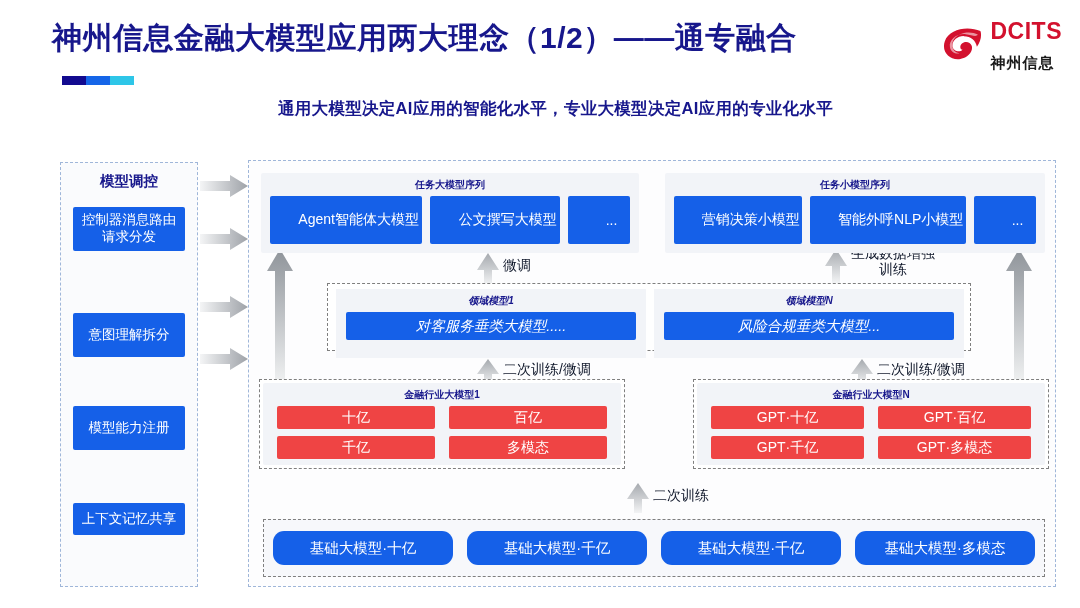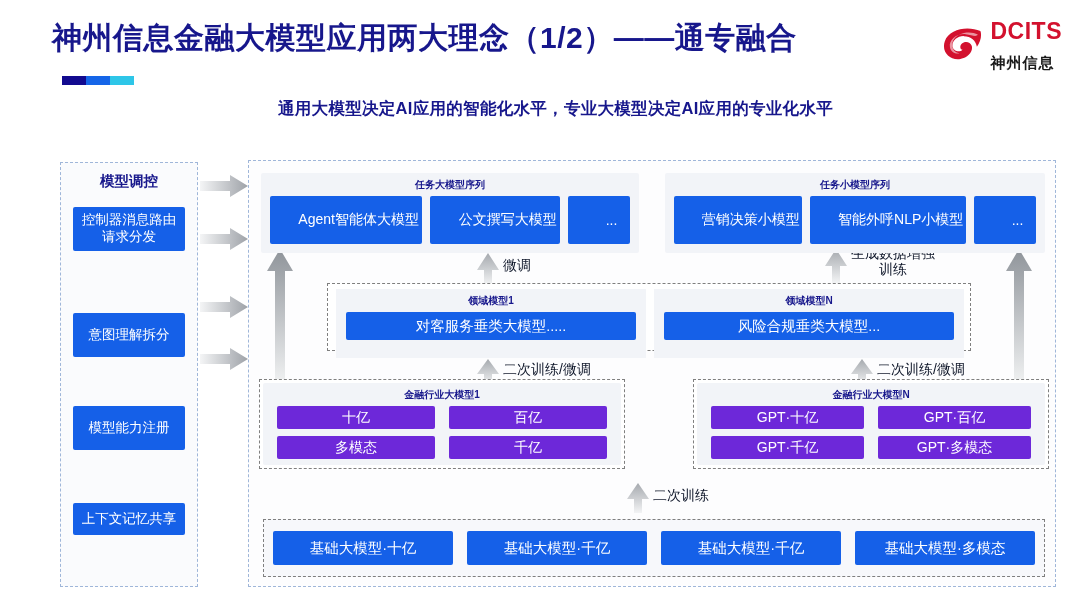--- a/index.html
+++ b/index.html
@@ -81,50 +81,50 @@
     height: 48px; white-space: nowrap; padding-left: 25px;
   }
   .chip.wide { flex: 1 1 auto; }
   .chip.dots { width: 62px; flex: 0 0 62px; }
 
   
   #task-left  { position: absolute; left: 12px;  top: 12px;  width: 378px; }
   #task-right { position: absolute; left: 416px; top: 12px;  width: 380px; }
 
   
-  #dom-wrap { left: 78px; top: 122px; width: 644px; height: 68px; }
+  #dom-wrap { left: 78px; top: 122px; width: 644px; height: 68px; font-style: italic; }
   .dom-panel {
     position: absolute; top: 5px; height: 69px; background: #f2f4f8;
   }
   #dom-left  { left: 8px;   width: 310px; }
   #dom-right { left: 326px; width: 310px; }
   .dom-chip {
     margin: 0 10px; height: 28px; background: #1560e8; color: #fff;
     font-size: 14.5px; border-radius: 2px;
     display: flex; align-items: center; justify-content: center;
   }
 
   
   #fin-left  { position: absolute; left: 14px;  top: 222px; width: 358px; height: 82px; background: #f2f4f8; }
   #fin-right { position: absolute; left: 448px; top: 222px; width: 348px; height: 82px; background: #f2f4f8; }
   .fin-grid { display: grid; grid-template-columns: 1fr 1fr; gap: 7px 14px; padding: 0 14px 7px; width: 100%; }
   .fin-cell {
-    background: #6d28d9; color: #fff; font-size: 14px; height: 23px; border-radius: 2px;
+    background: #ef4444; color: #fff; font-size: 14px; height: 23px; border-radius: 2px;
     display: flex; align-items: center; justify-content: center;
   }
   #fin-box-l { left: 10px; top: 218px; width: 366px; height: 90px; }
   #fin-box-r { left: 444px; top: 218px; width: 356px; height: 90px; }
 
   
   #base-box { left: 14px; top: 358px; width: 782px; height: 58px; background: #f7f8fb; }
   .base-row { position: absolute; left: 14px; top: 358px; width: 782px; height: 58px;
               display: flex; align-items: center; justify-content: space-between; padding: 0 10px; gap: 14px; }
   .base-chip {
     flex: 1 1 0; background: #1560e8; color: #fff; font-size: 14.5px; height: 34px;
-    border-radius: 2px; display: flex; align-items: center; justify-content: center;
+    border-radius: 11px; display: flex; align-items: center; justify-content: center;
     white-space: nowrap;
   }
 
   
   .varrow { position: absolute; }
   .vlabel {
     position: absolute; font-size: 14px; color: #0f172a; font-weight: normal;
     line-height: 1.15; white-space: pre-line;
   }
 </style>
@@ -257,22 +257,22 @@
         <div class="dom-chip">风险合规垂类大模型...</div>
       </div>
     </div>
 
     <div class="grp" id="fin-box-l"></div>
     <div class="panel" id="fin-left">
       <div class="panel-title">金融行业大模型1</div>
       <div class="fin-grid">
         <div class="fin-cell">十亿</div>
         <div class="fin-cell">百亿</div>
+        <div class="fin-cell">千亿</div>
         <div class="fin-cell">多模态</div>
-        <div class="fin-cell">千亿</div>
       </div>
     </div>
 
     <div class="grp" id="fin-box-r"></div>
     <div class="panel" id="fin-right">
       <div class="panel-title">金融行业大模型N</div>
       <div class="fin-grid">
         <div class="fin-cell">GPT·十亿</div>
         <div class="fin-cell">GPT·百亿</div>
         <div class="fin-cell">GPT·千亿</div>

